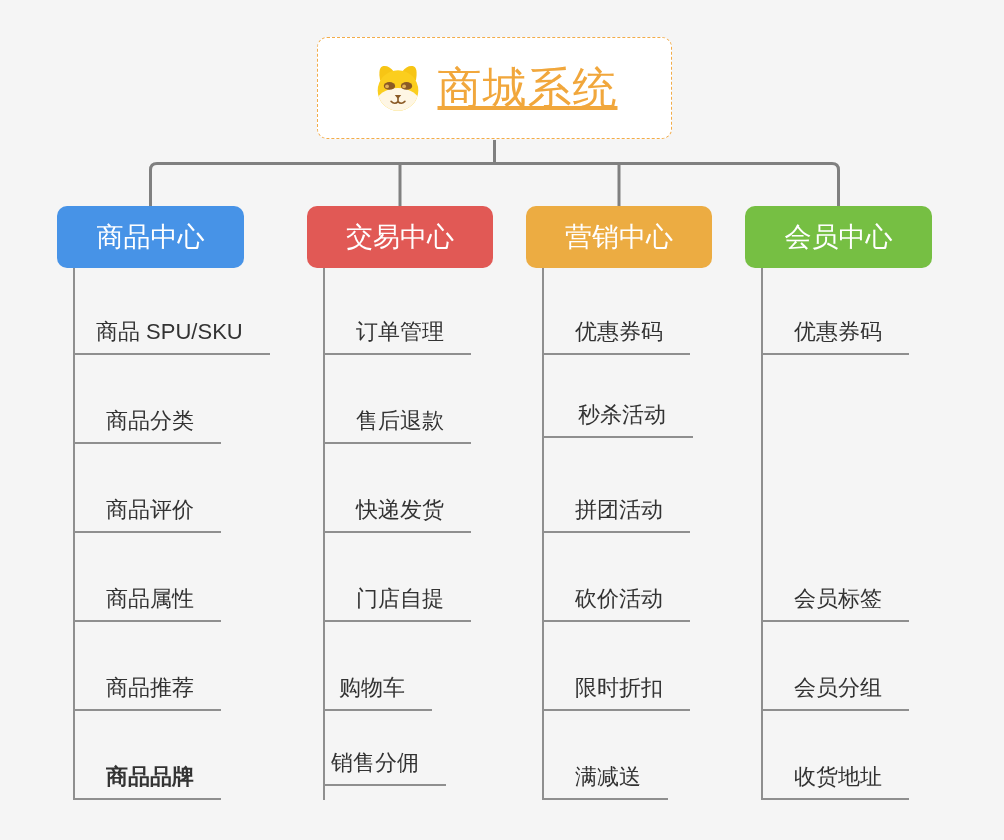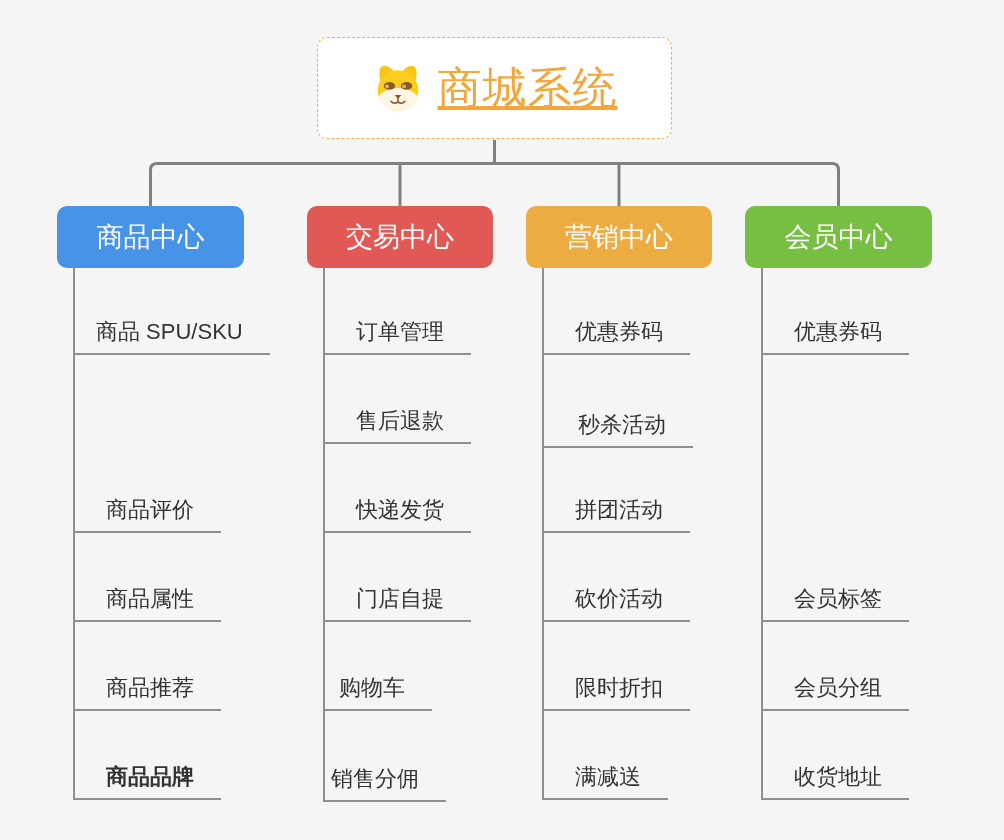--- a/index.html
+++ b/index.html
@@ -114,38 +114,39 @@
   <div class="branch b3" style="background: rgb(236, 172, 66);">
     <span class="branch-label">营销中心</span>
   </div>
   <div class="branch b4" style="background: rgb(118, 191, 67);">
     <span class="branch-label">会员中心</span>
   </div>
 
   <div class="column col1">
     <div class="trunk"></div>
   <div class="leaf" style="top: 49px; padding-left: 23px;">商品 SPU/SKU</div>
+      <div class="leaf" style="top: 138px;">商品分类</div>
       <div class="leaf" style="top: 227px;">商品评价</div>
       <div class="leaf" style="top: 316px;">商品属性</div>
       <div class="leaf" style="top: 405px;">商品推荐</div>
       <div class="leaf" style="top: 494px; font-weight: bold;">商品品牌</div>
     </div>
   <div class="column col2">
     <div class="trunk"></div>
   <div class="leaf" style="top: 49px;">订单管理</div>
       <div class="leaf" style="top: 138px;">售后退款</div>
       <div class="leaf" style="top: 227px;">快递发货</div>
       <div class="leaf" style="top: 316px;">门店自提</div>
       <div class="leaf" style="top: 405px; padding-left: 16px;">购物车</div>
-      <div class="leaf" style="top: 496px; padding-left: 8px;">销售分佣</div>
+      <div class="leaf" style="top: 480px; padding-left: 8px;">销售分佣</div>
     </div>
   <div class="column col3">
     <div class="trunk"></div>
   <div class="leaf" style="top: 49px;">优惠券码</div>
-      <div class="leaf" style="top: 142px; padding-left: 36px;">秒杀活动</div>
+      <div class="leaf" style="top: 132px; padding-left: 36px;">秒杀活动</div>
       <div class="leaf" style="top: 316px;">砍价活动</div>
       <div class="leaf" style="top: 227px;">拼团活动</div>
       <div class="leaf" style="top: 405px;">限时折扣</div>
       <div class="leaf" style="top: 494px;">满减送</div>
     </div>
   <div class="column col4">
     <div class="trunk"></div>
   <div class="leaf" style="top: 49px;">优惠券码</div>
       <div class="leaf" style="top: 316px;">会员标签</div>
       <div class="leaf" style="top: 405px;">会员分组</div>

